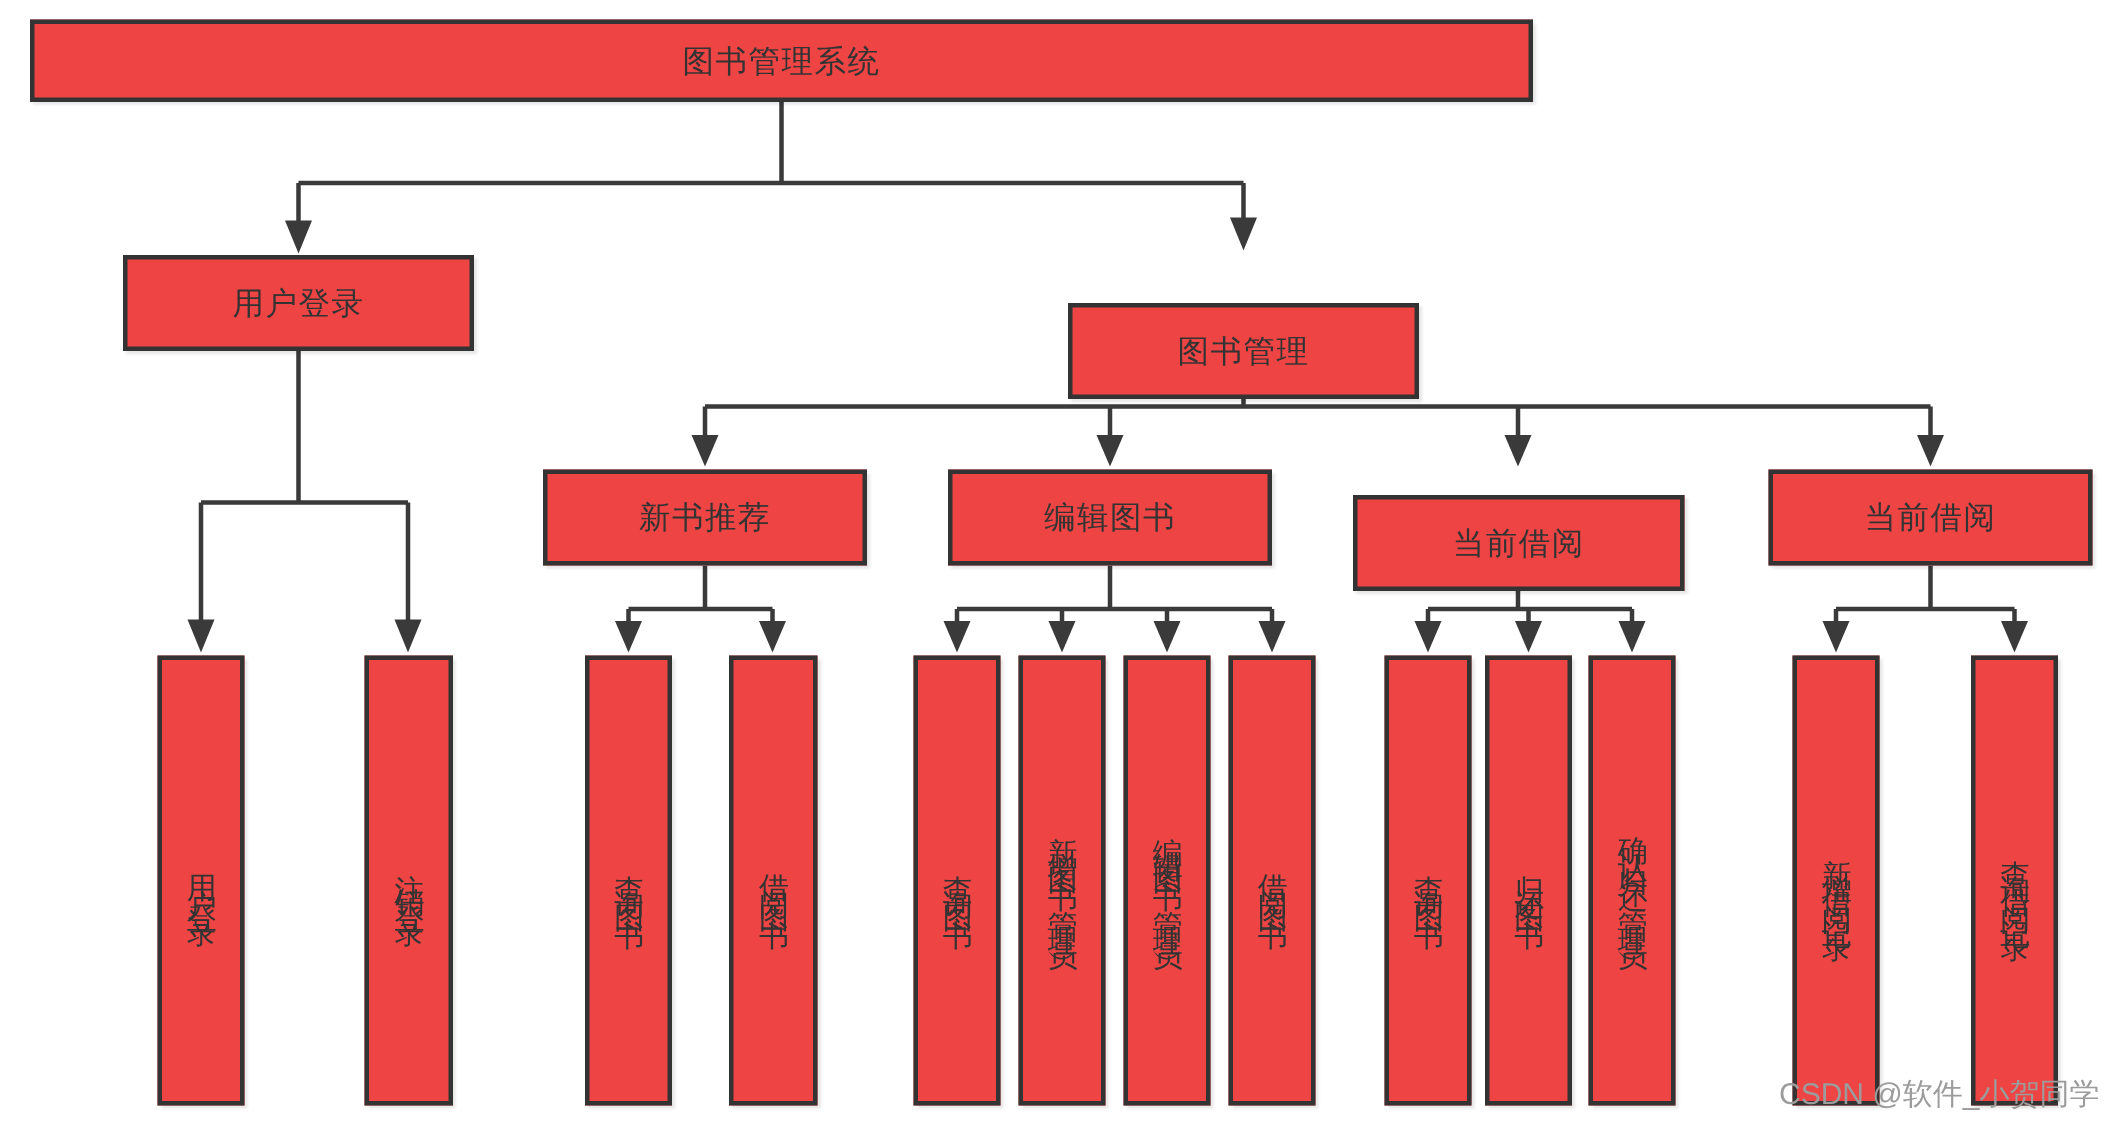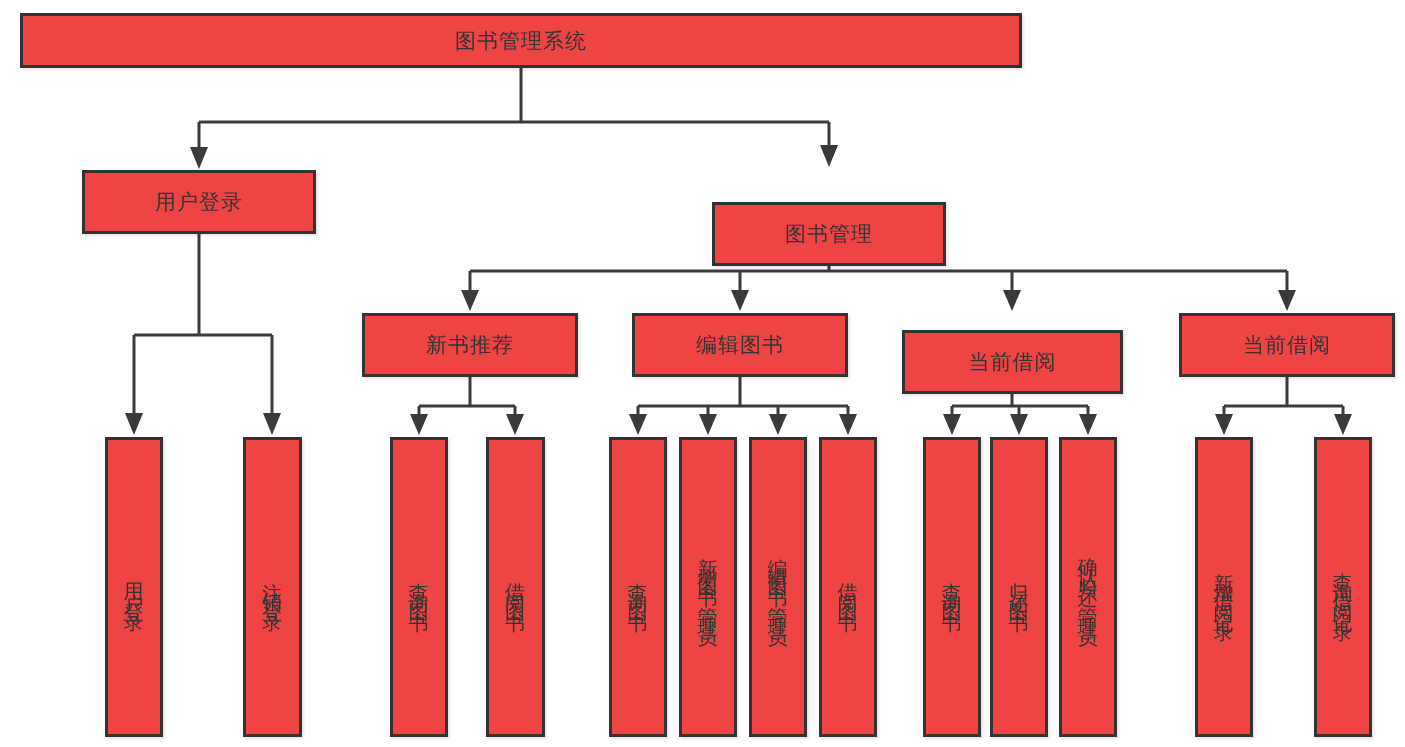--- a/index.html
+++ b/index.html
@@ -120,14 +120,15 @@
   <div class="box vbox" style="left:749px; width:58px;">编辑图书（管理员）</div>
   <div class="box vbox" style="left:819px; width:58px;">借阅图书</div>
 
   <div class="box vbox" style="left:923px; width:58px;">查询图书</div>
   <div class="box vbox" style="left:990px; width:58px;">归还图书</div>
   <div class="box vbox" style="left:1059px; width:58px;">确认归还（管理员）</div>
 
   <div class="box vbox" style="left:1195px; width:58px;">新增借阅记录</div>
   <div class="box vbox" style="left:1314px; width:58px;">查询借阅记录</div>
 
+  <div id="watermark">CSDN @软件_小贺同学</div>
 
 </div>
 
 </body></html>

